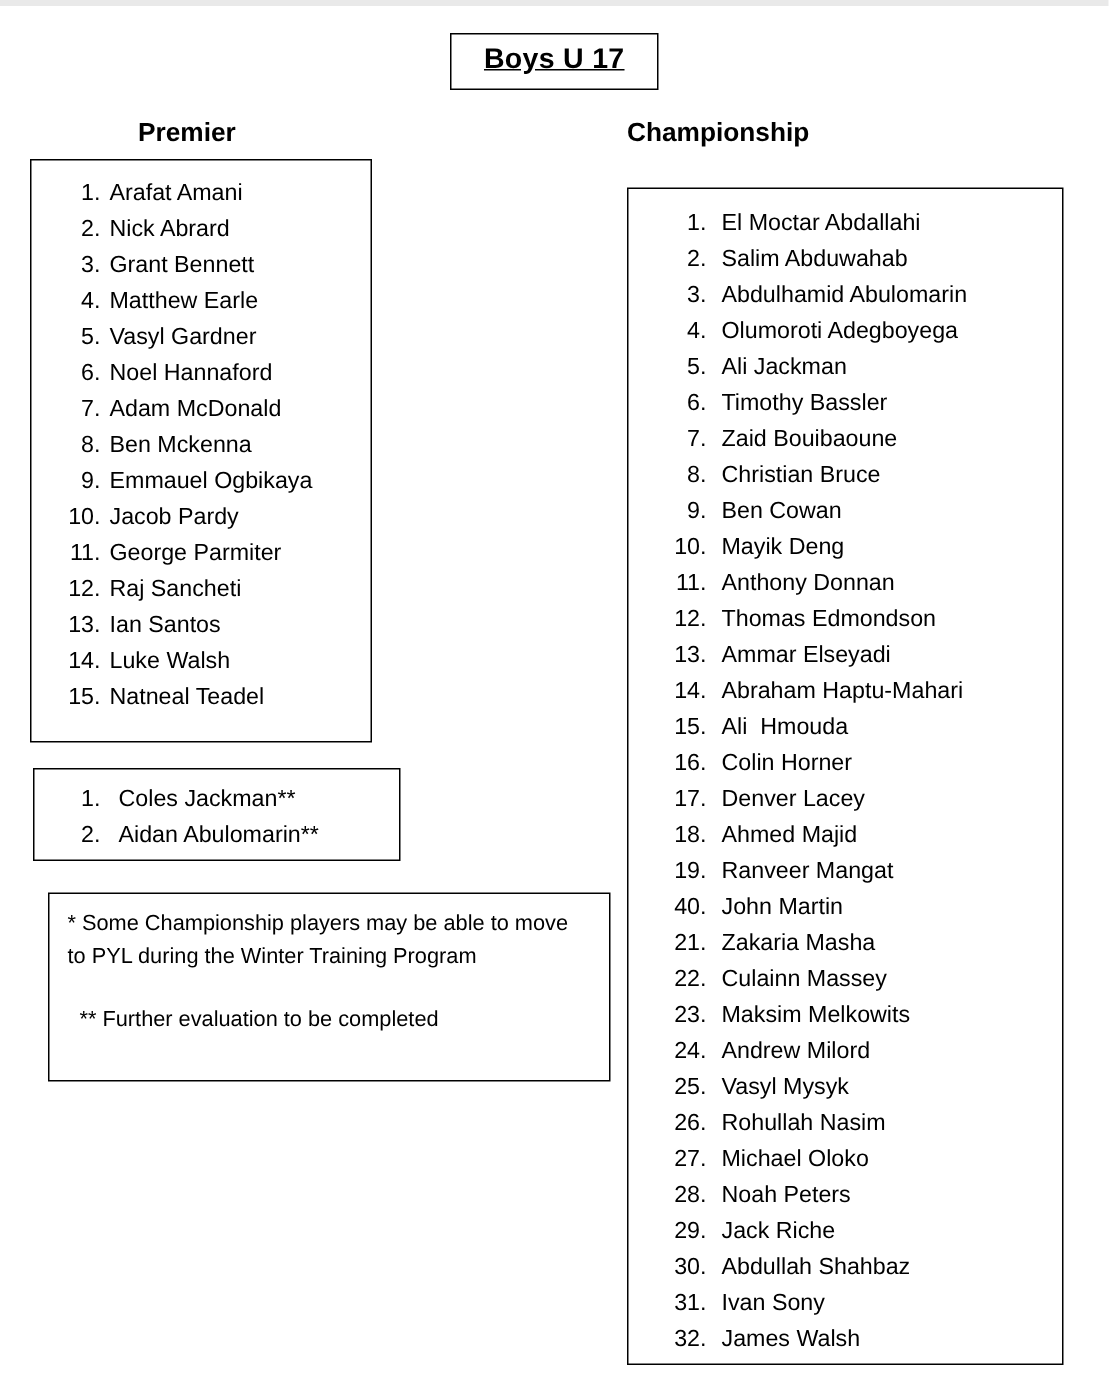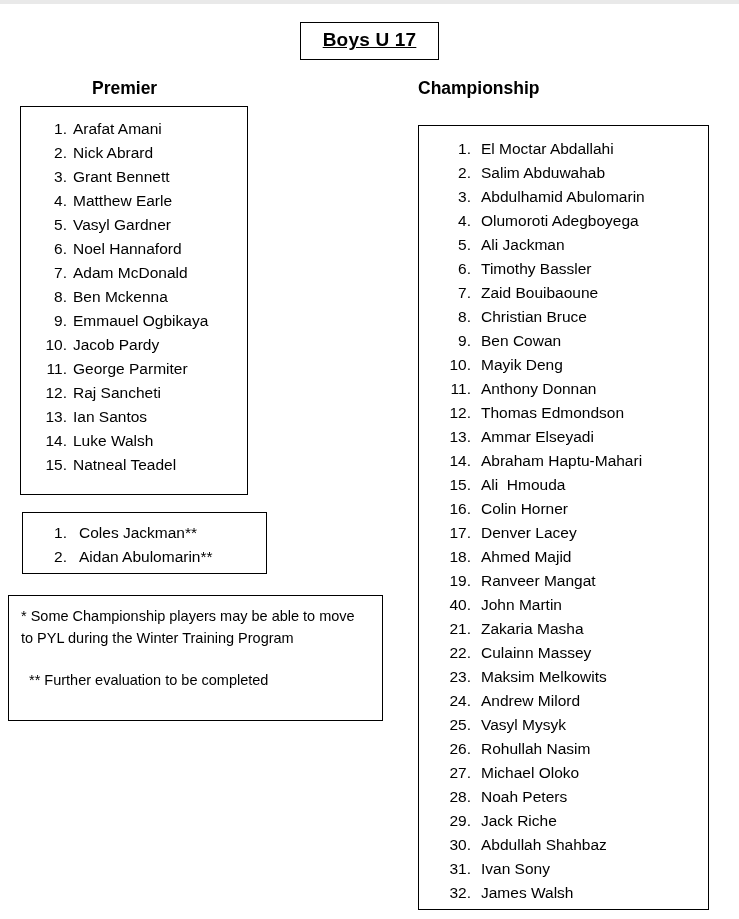--- a/index.html
+++ b/index.html
@@ -71,21 +71,21 @@
     width: 228px;
     height: 389px;
   }
   #premier-extra-box {
     left: 22px;
     top: 512px;
     width: 245px;
     height: 62px;
   }
   #note-box {
-    left: 8px;
+    left: 32px;
     top: 595px;
     width: 375px;
     height: 126px;
     padding: 9px 12px 10px 12px;
   }
   #championship-box {
     left: 418px;
     top: 125px;
     width: 291px;
     height: 785px;

